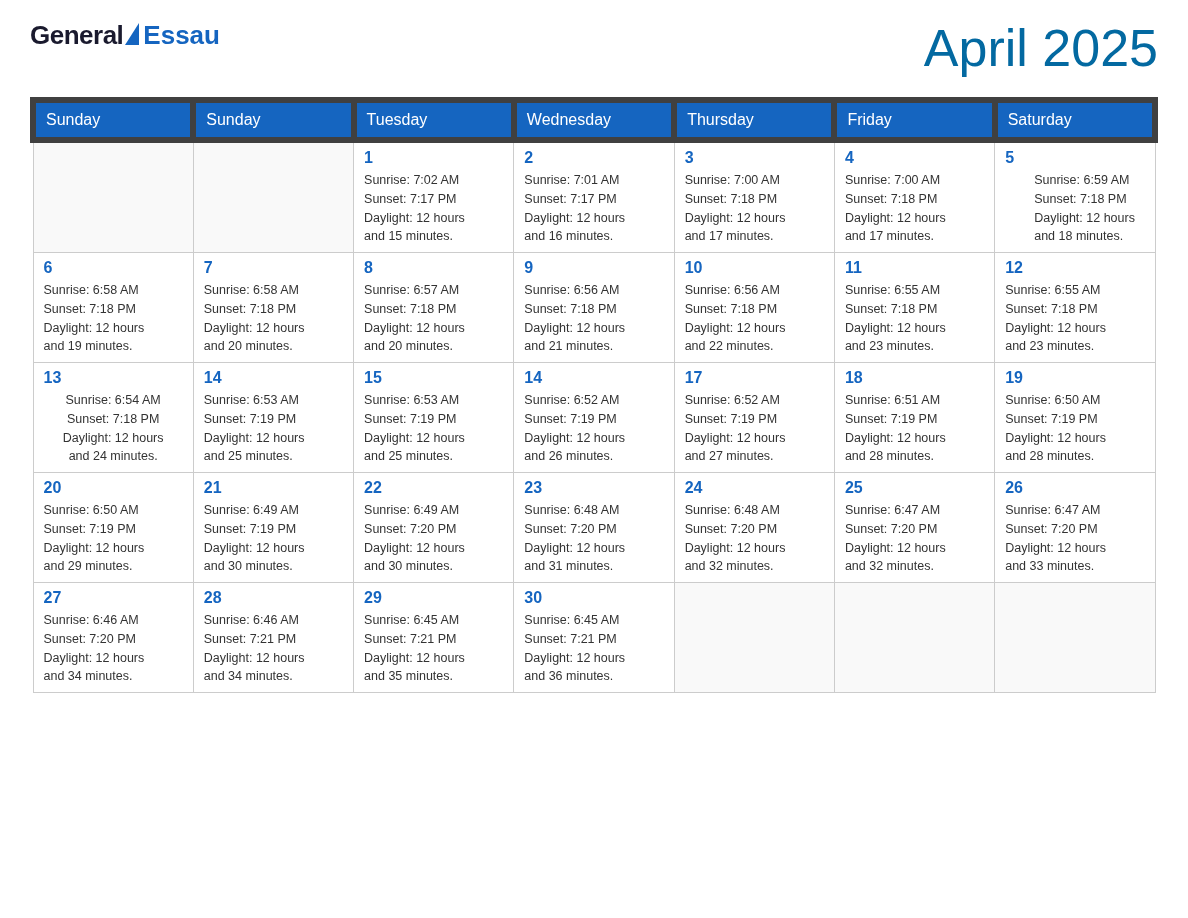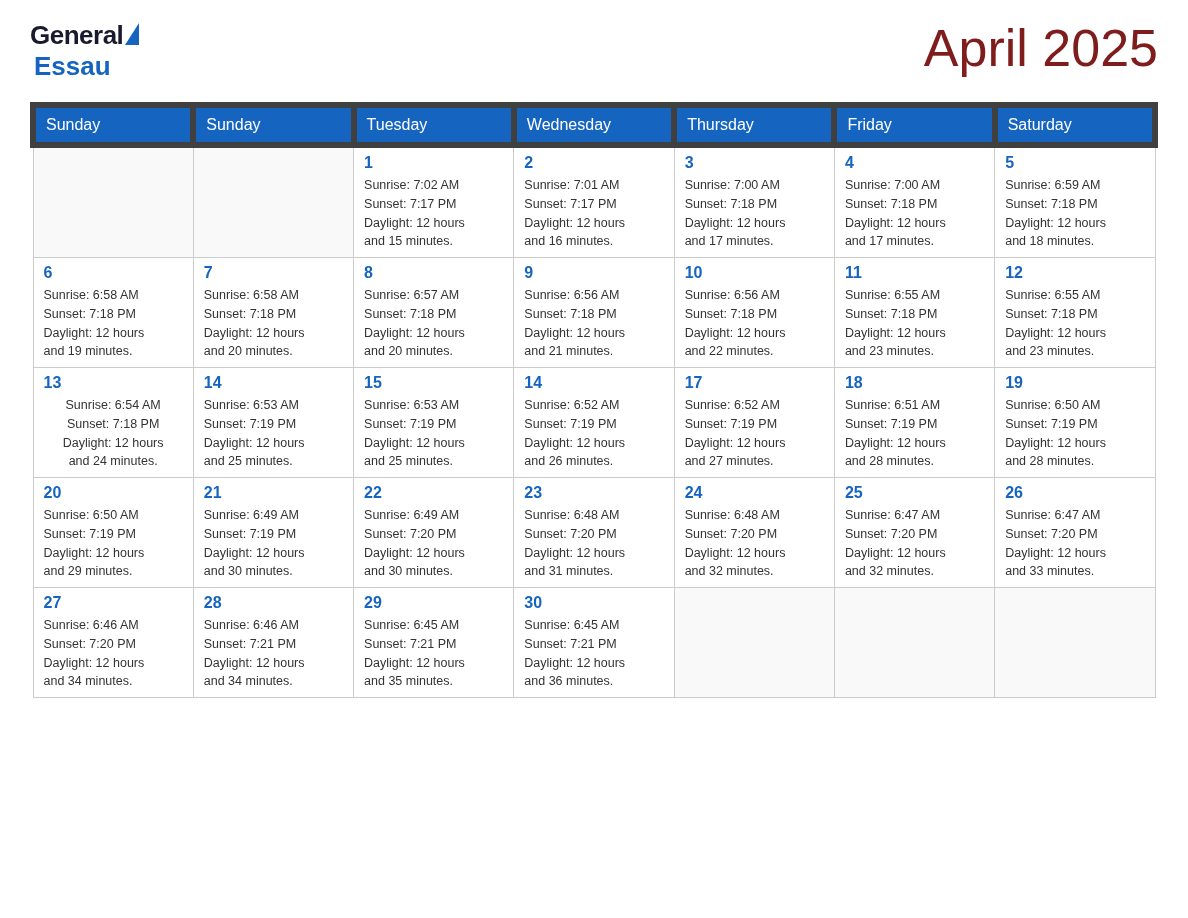--- a/index.html
+++ b/index.html
@@ -11,21 +11,21 @@
       min-height: 918px;
     }
     .header {
       display: flex;
       justify-content: space-between;
       align-items: flex-start;
       margin-bottom: 20px;
     }
     .logo {
       display: flex;
-      flex-direction: column;
+      flex-direction: row;
       align-items: flex-start;
     }
     .logo-top {
       display: flex;
       align-items: center;
     }
     .logo-general {
       font-size: 26px;
       font-weight: bold;
       color: #1a1a2e;
@@ -44,21 +44,21 @@
       font-weight: bold;
       color: #1565c0;
       margin-left: 4px;
     }
     .title-area {
       text-align: right;
     }
     .month-title {
       font-size: 52px;
       font-weight: normal;
-      color: #7f1d1d;
+      color: #0369a1;
       line-height: 1.1;
       text-align: center;
     }
     .location {
       font-size: 22px;
       color: #1a1a2e;
       margin-top: 4px;
     }
     table {
       width: 100%;
@@ -152,21 +152,21 @@
         </td>
         <td>
           <div class="day-number">4</div>
           <div class="day-info" style="white-space: pre-line;">Sunrise: 7:00 AM
 Sunset: 7:18 PM
 Daylight: 12 hours
 and 17 minutes.</div>
         </td>
         <td>
           <div class="day-number">5</div>
-          <div class="day-info" style="white-space: pre-line;">Sunrise: 6:59 AM
+          <div class="day-info" style="white-space: pre-line; margin-left: 29px;">Sunrise: 6:59 AM
 Sunset: 7:18 PM
 Daylight: 12 hours
 and 18 minutes.</div>
         </td>
       </tr>
       <tr>
         <td>
           <div class="day-number">6</div>
           <div class="day-info" style="white-space: pre-line;">Sunrise: 6:58 AM
 Sunset: 7:18 PM

